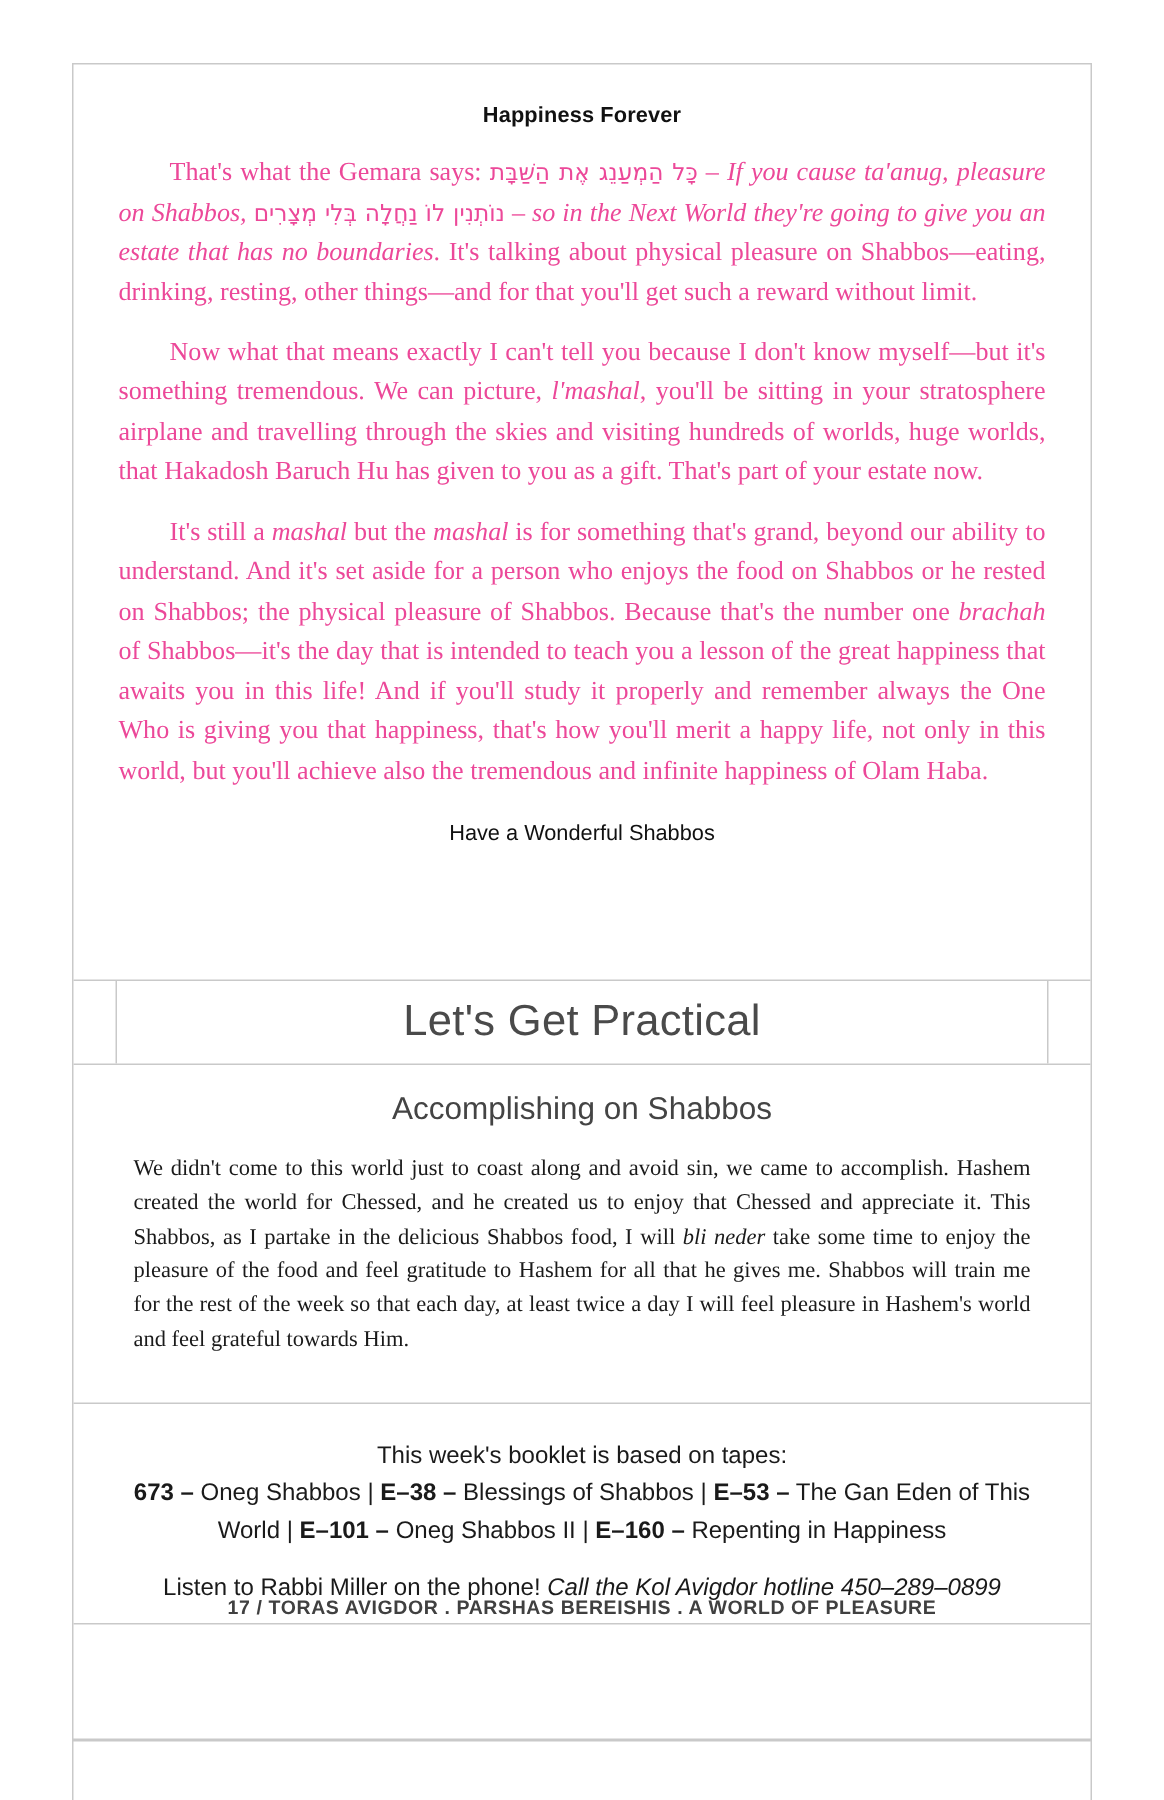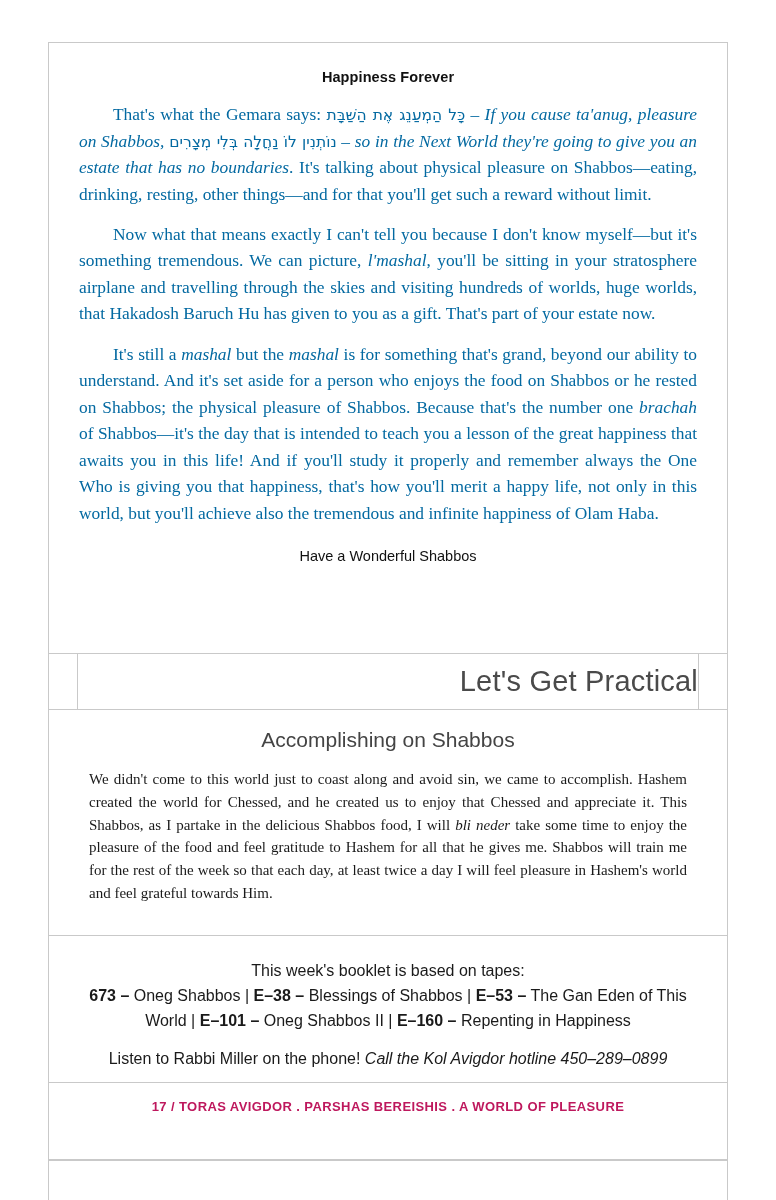--- a/index.html
+++ b/index.html
@@ -58,21 +58,21 @@
     color: #111;
     margin: 0 0 16px 0;
   }
 
   p.body {
     margin: 0 0 14px 0;
     text-align: justify;
     font-size: 17.4px;
     line-height: 1.52;
     text-indent: 34px;
-    color: #0369a1;
+    color: #ec4899;
   }
   p.body:last-child { margin-bottom: 0; }
 
   .it { font-style: italic; }
   .heb {
     font-family: "DejaVu Sans", sans-serif;
     font-size: 15.5px;
     font-style: normal;
     direction: rtl;
     unicode-bidi: embed;
@@ -106,21 +106,21 @@
     box-sizing: border-box;
   }
   .banner-side.right {
     border-right: none;
     border-left: 1px solid #c9c9c9;
   }
   .banner-center {
     flex: 1;
     display: flex;
     align-items: center;
-    justify-content: flex-end;
+    justify-content: center;
   }
   .banner-title {
     font-family: "Liberation Sans", sans-serif;
     font-size: 29px;
     color: #4a4a4a;
     letter-spacing: 0.2px;
   }
 
   
   .practical {
@@ -176,31 +176,31 @@
     margin-top: 16px;
     font-size: 16px;
   }
   .tapes .hotline b { font-weight: normal; }
   .tapes .hotline i { font-style: italic; }
 
   
   .footer {
     position: absolute;
     left: 49px;
-    top: 1083px;
+    top: 1048px;
     width: 678px;
     height: 46px;
     display: flex;
     align-items: center;
     justify-content: center;
     font-family: "Liberation Sans", sans-serif;
     font-weight: bold;
     font-size: 13px;
     letter-spacing: 0.4px;
-    color: #be185d;
+    color: #404040;
     box-sizing: border-box;
   }
 
   
   .bottom-strip {
     position: absolute;
     left: 48px;
     top: 1160px;
     width: 680px;
     height: 40px;

